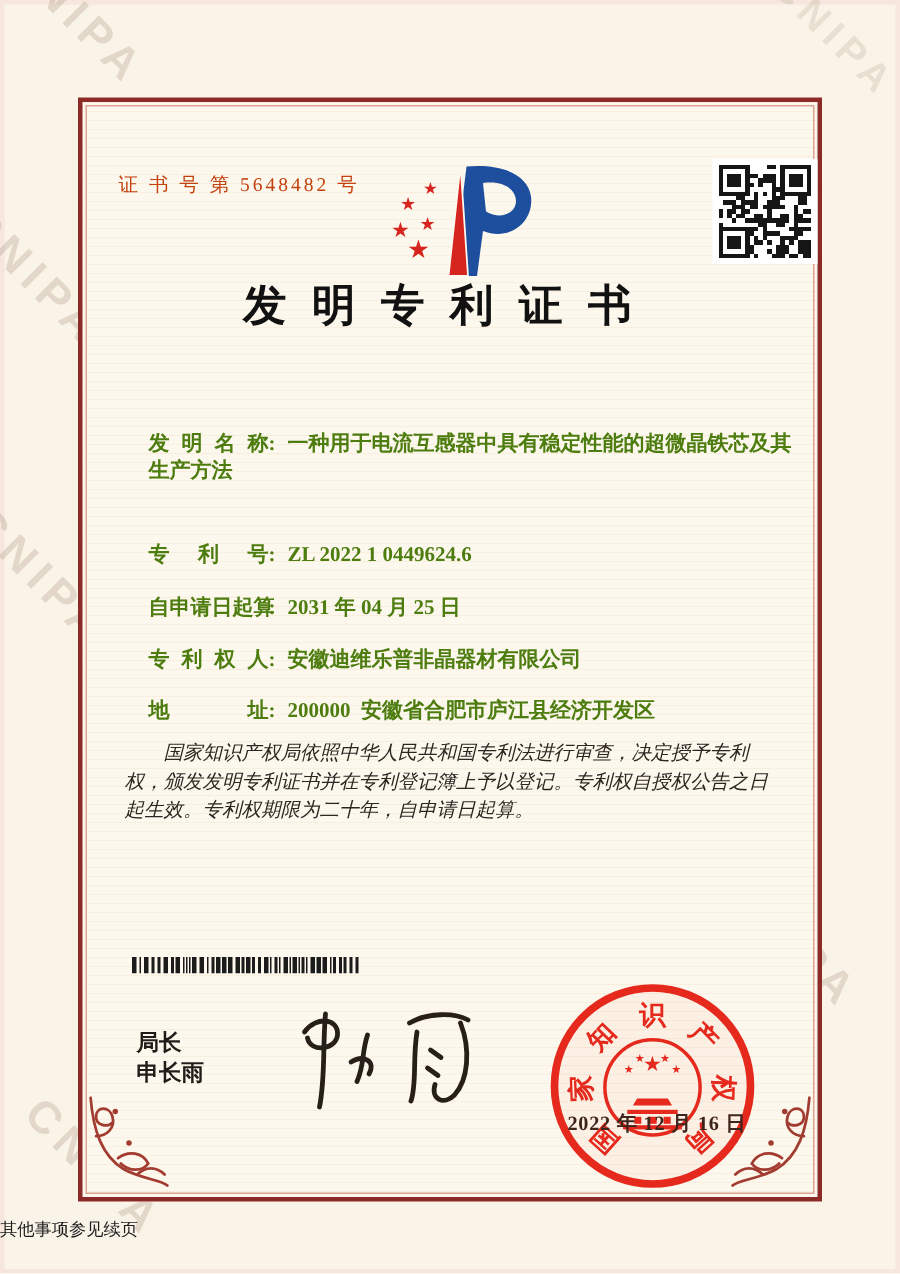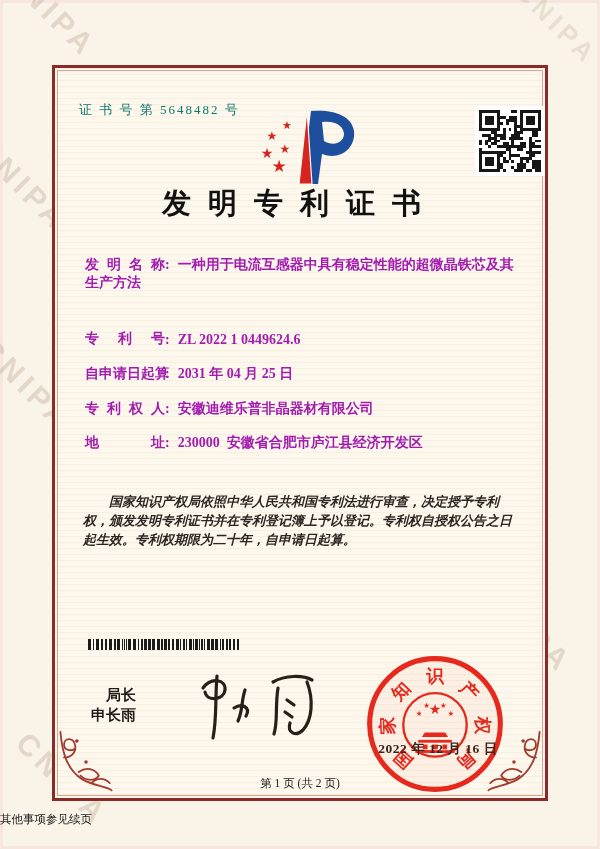--- a/index.html
+++ b/index.html
@@ -14,43 +14,43 @@
   .wm3{left:388px;top:252px;} .wm4{left:-32px;top:368px;}
   .wm5{left:468px;top:610px;} .wm6{left:4px;top:762px;}
   .wm7{left:504px;top:8px;font-size:26px;color:rgba(186,168,146,0.28);}
   
   .frame{position:absolute;left:52px;top:65px;width:490px;height:730px;
          border:3px solid #8b2a26;background:#fdf8ee;z-index:1;}
   .frame::before{content:"";position:absolute;inset:2px;border:1px solid #dda392;pointer-events:none;}
   .frame-texture{position:absolute;inset:0;
          background:repeating-linear-gradient(180deg,rgba(231,183,141,0.16) 0 1px,rgba(0,0,0,0) 1px 6px);}
   
-  .cert-no{position:absolute;left:24px;top:33px;font-size:13px;letter-spacing:2px;color:#0f766e;z-index:3;text-align:right;}
+  .cert-no{position:absolute;left:24px;top:46px;font-size:13px;letter-spacing:2px;color:#c2410c;z-index:3;text-align:right;}
   .logo{position:absolute;left:186px;top:40px;width:120px;height:80px;z-index:3;}
   .qr{position:absolute;left:420px;top:38px;width:70px;height:70px;background:#fff;padding:0;z-index:3;
       display:flex;align-items:center;justify-content:center;}
   .qr svg{width:62px;height:62px;}
   .cert-title{position:absolute;left:0;top:116px;width:100%;text-align:center;font-size:29px;
       font-weight:700;letter-spacing:17px;box-sizing:border-box;color:#111;z-index:3;}
   
-  .row{position:absolute;left:30px;width:440px;font-size:14px;color:#a21caf;z-index:3;white-space:nowrap;}
+  .row{position:absolute;left:44px;width:440px;font-size:14px;color:#4d7c0f;z-index:3;white-space:nowrap;margin-top:31px;}
   .lbl{display:inline-block;width:80px;text-align:justify;text-align-last:justify;font-weight:600;vertical-align:bottom;}
   .cln{font-weight:600;margin-right:8px;}
   .val{font-weight:600;white-space:pre-wrap;}
   .lbl2{margin-left:30px;}
   .r1{top:188px;} .r2{top:228px;} .r3{top:262px;} .r4{top:297px;}
   .r5{top:332px;} .r6{top:366px;} .r7{top:400px;}
   
-  .paras{position:absolute;left:28px;top:424px;width:438px;z-index:3;font-weight:bold;}
+  .paras{position:absolute;left:28px;top:424px;width:438px;z-index:3;}
   .paras p{margin:0;text-indent:2em;font-size:13px;line-height:19px;color:#2c2620;font-style:italic;}
   
   .barcode{position:absolute;left:33px;top:568px;width:152px;height:11px;z-index:3;}
   
   .director{position:absolute;left:36px;top:618px;z-index:3;
-      font-family:"Liberation Sans","DejaVu Sans",sans-serif;font-weight:700;font-size:15px;color:#211c18;text-align:right;}
+      font-family:"Liberation Sans","DejaVu Sans",sans-serif;font-weight:700;font-size:15px;color:#211c18;}
   .director .name{margin-top:1px;}
   .signature{position:absolute;left:126px;top:596px;width:140px;height:80px;z-index:3;}
   
   .seal{position:absolute;left:310px;top:586px;width:140px;height:140px;z-index:3;}
   .seal-date{position:absolute;left:308px;top:672px;width:150px;text-align:center;z-index:4;
       font-size:13.5px;font-weight:700;letter-spacing:0.5px;color:#3f241c;}
   
   .flourish{position:absolute;width:56px;height:64px;z-index:3;}
   .fl-left{left:3px;top:662px;}
   .fl-right{right:3px;top:662px;transform:scaleX(-1);}
@@ -346,21 +346,21 @@
     <div class="row r3">
       <span class="lbl">专利号</span><span class="cln">:</span><span class="val">ZL 2022 1 0449624.6</span>
     </div>
     <div class="row r4">
       <span class="lbl">自申请日起算</span><span class="cln">:</span><span class="val">2031 年 04 月 25 日</span>
     </div>
     <div class="row r5">
       <span class="lbl">专利权人</span><span class="cln">:</span><span class="val">安徽迪维乐普非晶器材有限公司</span>
     </div>
     <div class="row r6">
-      <span class="lbl">地址</span><span class="cln">:</span><span class="val">230000  安徽省合肥市庐江县经济开发区</span>
+      <span class="lbl">地址</span><span class="cln">:</span><span class="val">200000  安徽省合肥市庐江县经济开发区</span>
     </div>
 
     <div class="paras">
       <p>国家知识产权局依照中华人民共和国专利法进行审查，决定授予专利权，颁发发明专利证书并在专利登记簿上予以登记。专利权自授权公告之日起生效。专利权期限为二十年，自申请日起算。</p>
     </div>
 
     <div class="barcode">
       <svg id="barcode-svg" viewBox="0 0 152 11" width="152" height="11" preserveAspectRatio="none">
           <g fill="#1b1b1b">
             <rect x="0" y="0" width="3" height="11"></rect>
@@ -482,17 +482,16 @@
           <path d="M2,2 C4,26 10,44 26,54 C38,61 54,62 58,66"></path>
           <path d="M6,30 C14,30 20,24 18,16 C16,8 6,8 6,16 C6,22 14,24 18,20"></path>
           <path d="M22,46 C30,40 40,42 44,50 C40,56 30,56 24,50"></path>
           <path d="M36,58 C42,52 50,52 56,58"></path>
         </g>
         <circle cx="20" cy="12" r="2" fill="#a23c30"></circle>
         <circle cx="30" cy="35" r="2" fill="#a23c30"></circle>
       </svg>
     </div>
 
-    <div class="page-number">第 1 页 (共 2 页)</div>
   </div>
 
   <div class="footer-note">其他事项参见续页</div>
 </div>
 
 </body></html>

